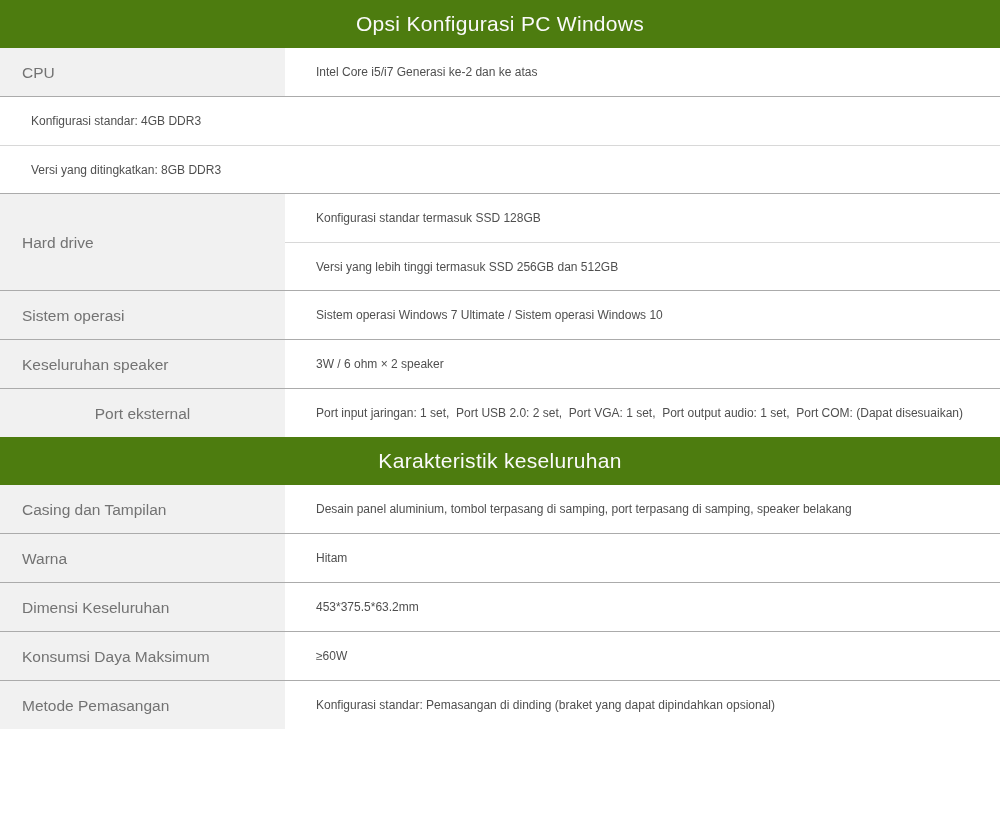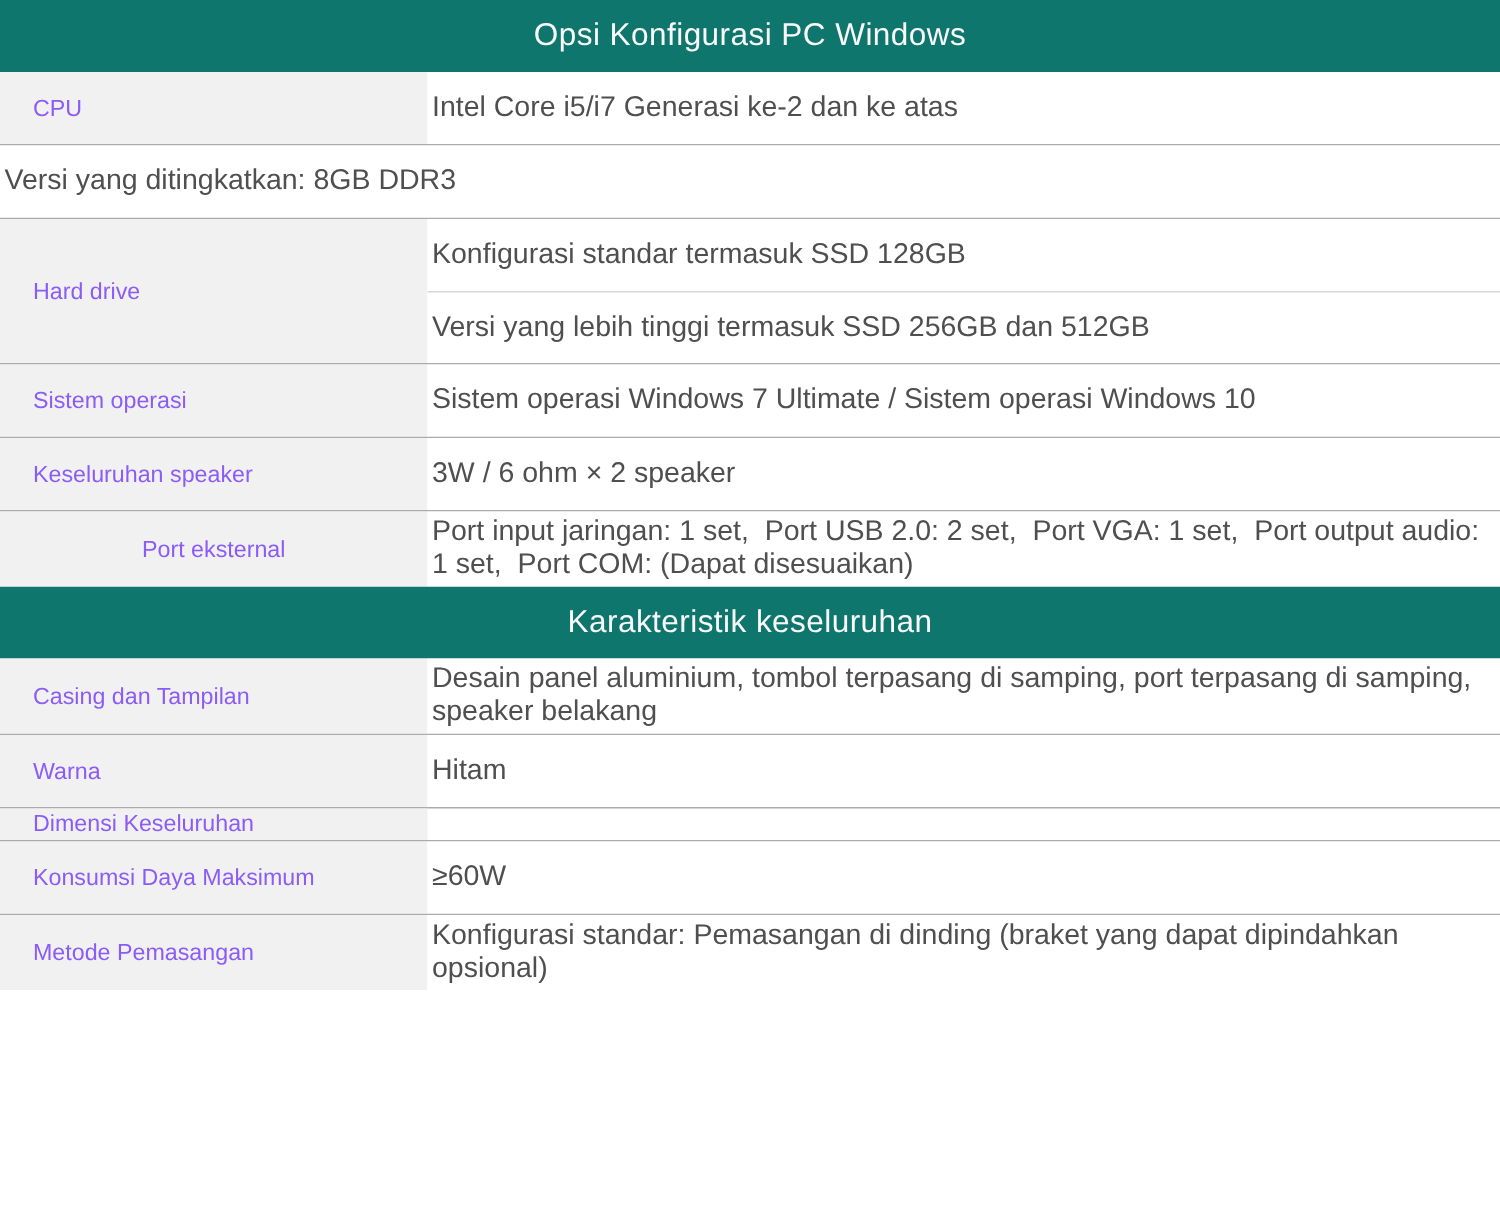--- a/index.html
+++ b/index.html
@@ -9,21 +9,21 @@
   .page {
     width: 1000px;
     min-height: 817px;
     margin: 0 auto;
     background: #ffffff;
     color: #4f4f4f;
   }
 
   .section-header {
     height: 48px;
-    background: #0f766e;
+    background: #4d7c0f;
     color: #fafafa;
     font-size: 21px;
     letter-spacing: 0.3px;
     display: flex;
     align-items: center;
     justify-content: center;
   }
 
   .spec-group {
     display: flex;
@@ -32,21 +32,21 @@
   }
   .section-groups .spec-group:first-child { border-top: none; }
 
   .label-cell {
     flex: 0 0 285px;
     width: 285px;
     background: #f1f1f1;
     display: flex;
     align-items: center;
     padding-left: 22px;
-    color: #8b5cf6;
+    color: #737373;
     font-size: 15.5px;
     line-height: 21px;
   }
   .label-cell.centered {
     justify-content: center;
     padding-left: 0;
     text-align: left;
   }
 
   .value-col {
@@ -54,22 +54,22 @@
     display: flex;
     flex-direction: column;
     background: #ffffff;
   }
 
   .value-cell {
     flex: 1 1 auto;
     min-height: 48px;
     display: flex;
     align-items: center;
-    padding: 3px 3px;
-    font-size: 19px;
+    padding: 3px 31px;
+    font-size: 12px;
     line-height: 22px;
     color: #4f4f4f;
     white-space: pre-wrap;
   }
   .value-cell + .value-cell { border-top: 1px solid #d8d8d8; }
 </style>
 </head>
 <body>
 
 <div class="page">
@@ -78,20 +78,21 @@
     <div class="section-header">Opsi Konfigurasi PC Windows</div>
     <div class="section-groups">
         <div class="spec-group">
           <div class="label-cell">CPU</div>
           <div class="value-col">
             <div class="value-cell">Intel Core i5/i7 Generasi ke-2 dan ke atas</div>
           </div>
         </div>
         <div class="spec-group">
           <div class="value-col">
+            <div class="value-cell">Konfigurasi standar: 4GB DDR3</div>
             <div class="value-cell">Versi yang ditingkatkan: 8GB DDR3</div>
           </div>
         </div>
         <div class="spec-group">
           <div class="label-cell">Hard drive</div>
           <div class="value-col">
             <div class="value-cell">Konfigurasi standar termasuk SSD 128GB</div>
             <div class="value-cell">Versi yang lebih tinggi termasuk SSD 256GB dan 512GB</div>
           </div>
         </div>
@@ -126,20 +127,23 @@
           </div>
         </div>
         <div class="spec-group">
           <div class="label-cell">Warna</div>
           <div class="value-col">
             <div class="value-cell">Hitam</div>
           </div>
         </div>
         <div class="spec-group">
           <div class="label-cell">Dimensi Keseluruhan</div>
+          <div class="value-col">
+            <div class="value-cell">453*375.5*63.2mm</div>
+          </div>
         </div>
         <div class="spec-group">
           <div class="label-cell">Konsumsi Daya Maksimum</div>
           <div class="value-col">
             <div class="value-cell">≥60W</div>
           </div>
         </div>
         <div class="spec-group">
           <div class="label-cell">Metode Pemasangan</div>
           <div class="value-col">

